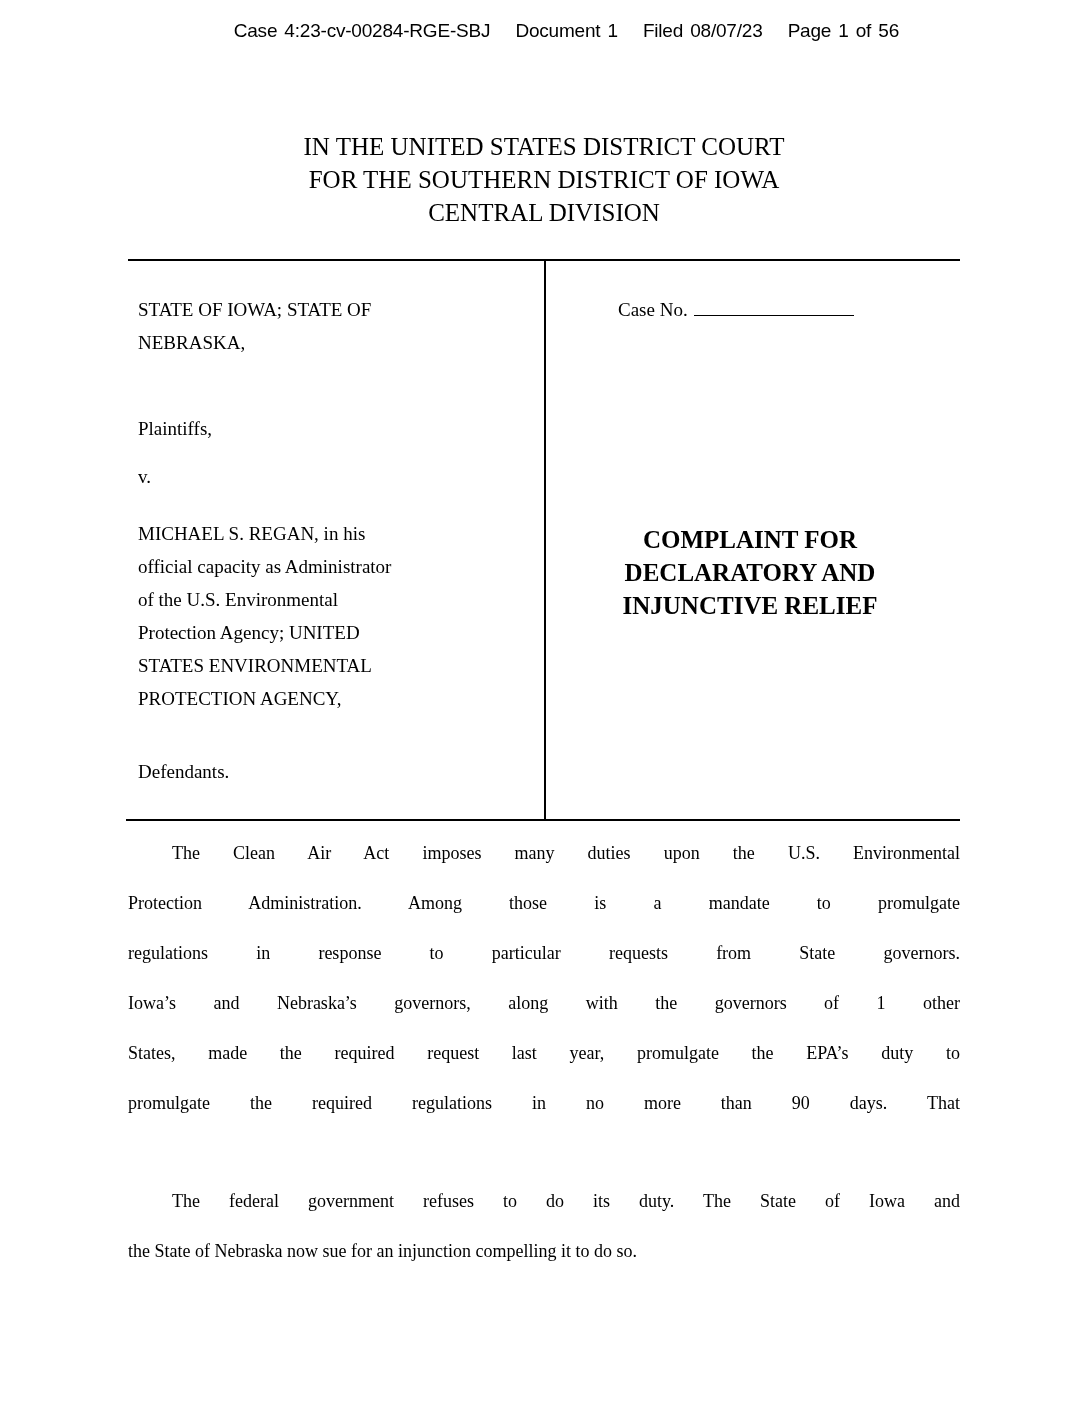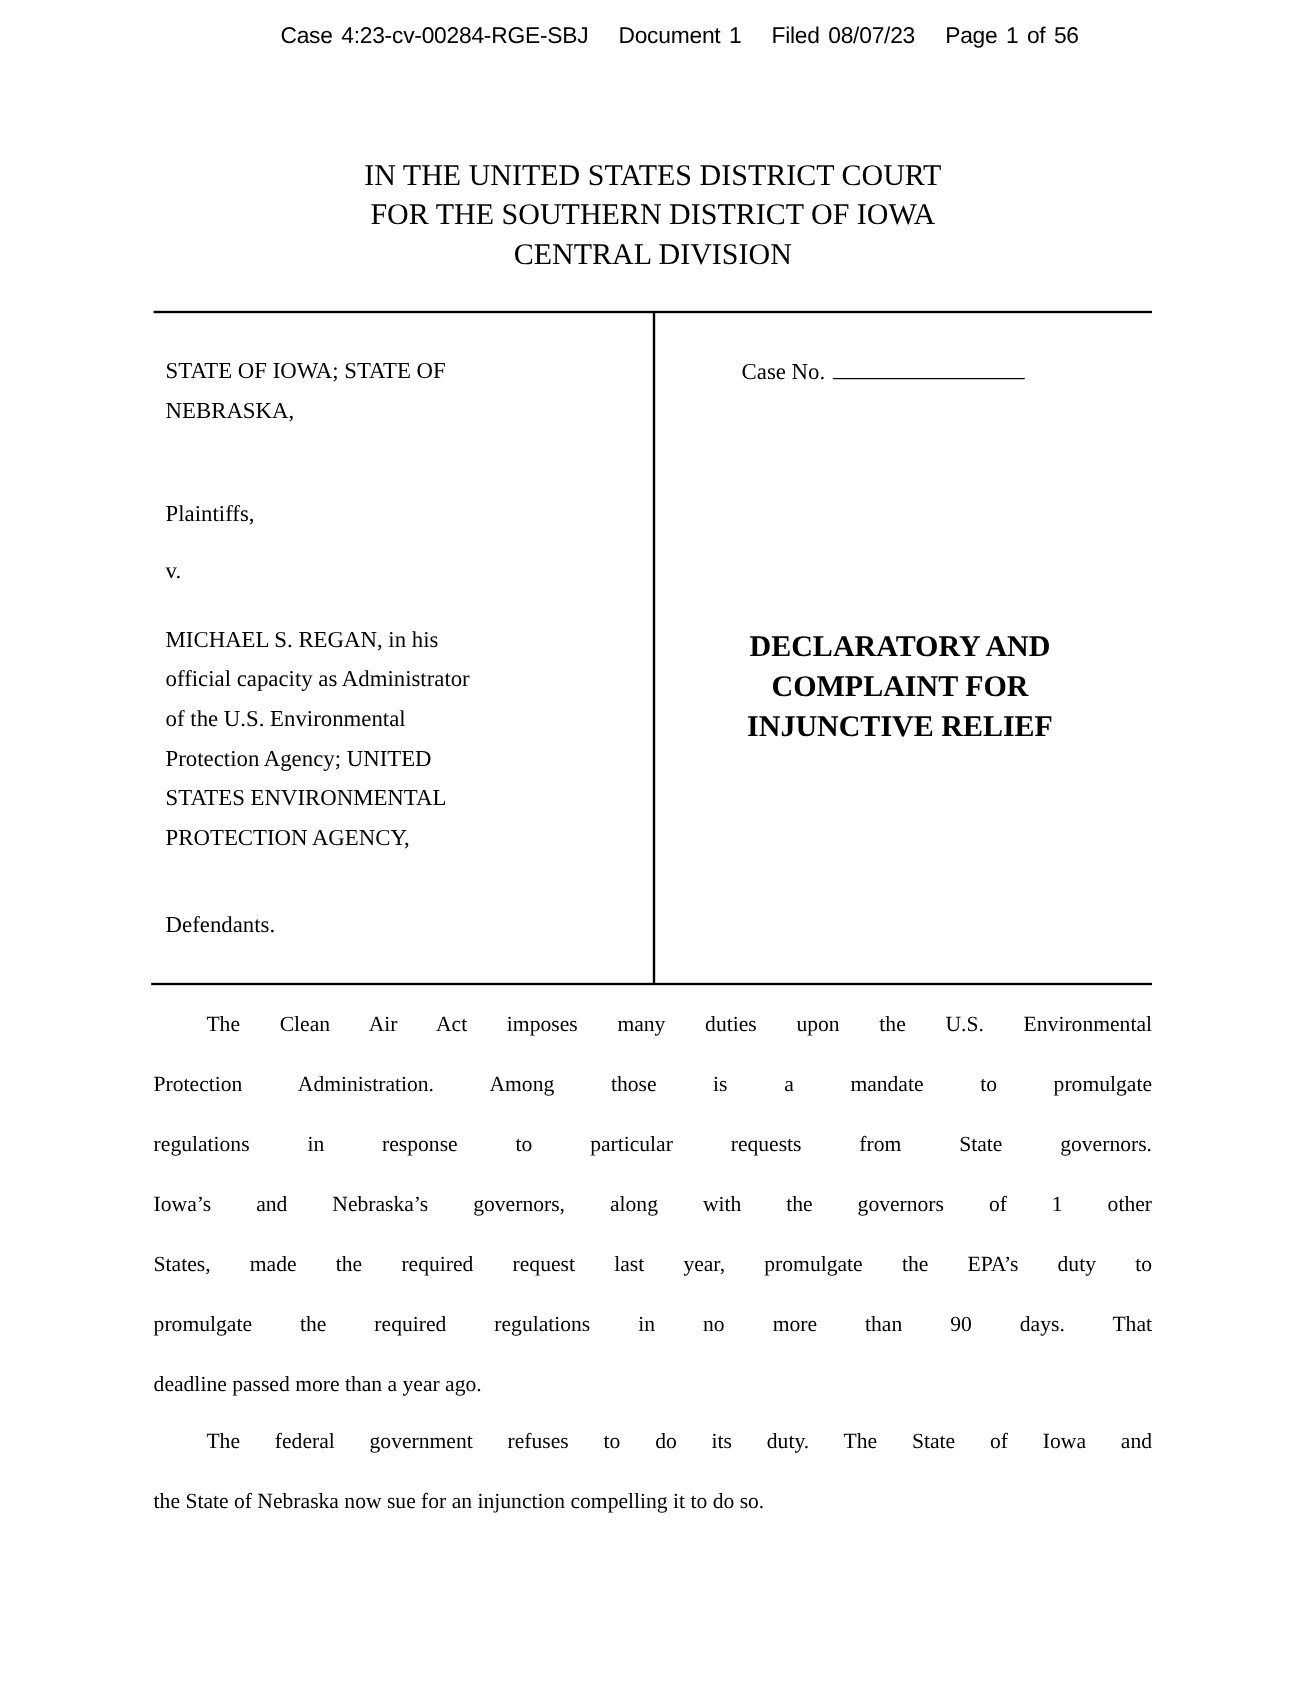--- a/index.html
+++ b/index.html
@@ -65,31 +65,30 @@
   <div>Protection Agency; UNITED</div>
   <div>STATES ENVIRONMENTAL</div>
   <div>PROTECTION AGENCY,</div>
 </div>
 <div class="cell" style="left:138px; top:755px;">Defendants.</div>
 
 <div class="cell" style="left:618px; top:293px;">
   <span>Case No.</span><span class="case-blank"></span>
 </div>
 <div class="title-block">
+  <div>COMPLAINT FOR</div>
   <div>DECLARATORY AND</div>
-  <div>COMPLAINT FOR</div>
   <div>INJUNCTIVE RELIEF</div>
 </div>
 
 <div class="para" style="top:828px;">
   <span class="line-block" style="padding-left:44px;">The Clean Air Act imposes many duties upon the U.S. Environmental</span>
   <span class="line-block">Protection Administration. Among those is a mandate to promulgate</span>
   <span class="line-block">regulations in response to particular requests from State governors.</span>
   <span class="line-block">Iowa’s and Nebraska’s governors, along with the governors of 1 other</span>
   <span class="line-block">States, made the required request last year, promulgate the EPA’s duty to</span>
   <span class="line-block">promulgate the required regulations in no more than 90 days. That</span>
-  <span class="line-last">deadline passed more than a year ago.</span>
 </div>
 
 <div class="para" style="top:1176px;">
   <span class="line-block" style="padding-left:44px;">The federal government refuses to do its duty. The State of Iowa and</span>
   <span class="line-last">the State of Nebraska now sue for an injunction compelling it to do so.</span>
 </div>
 
 </body></html>

